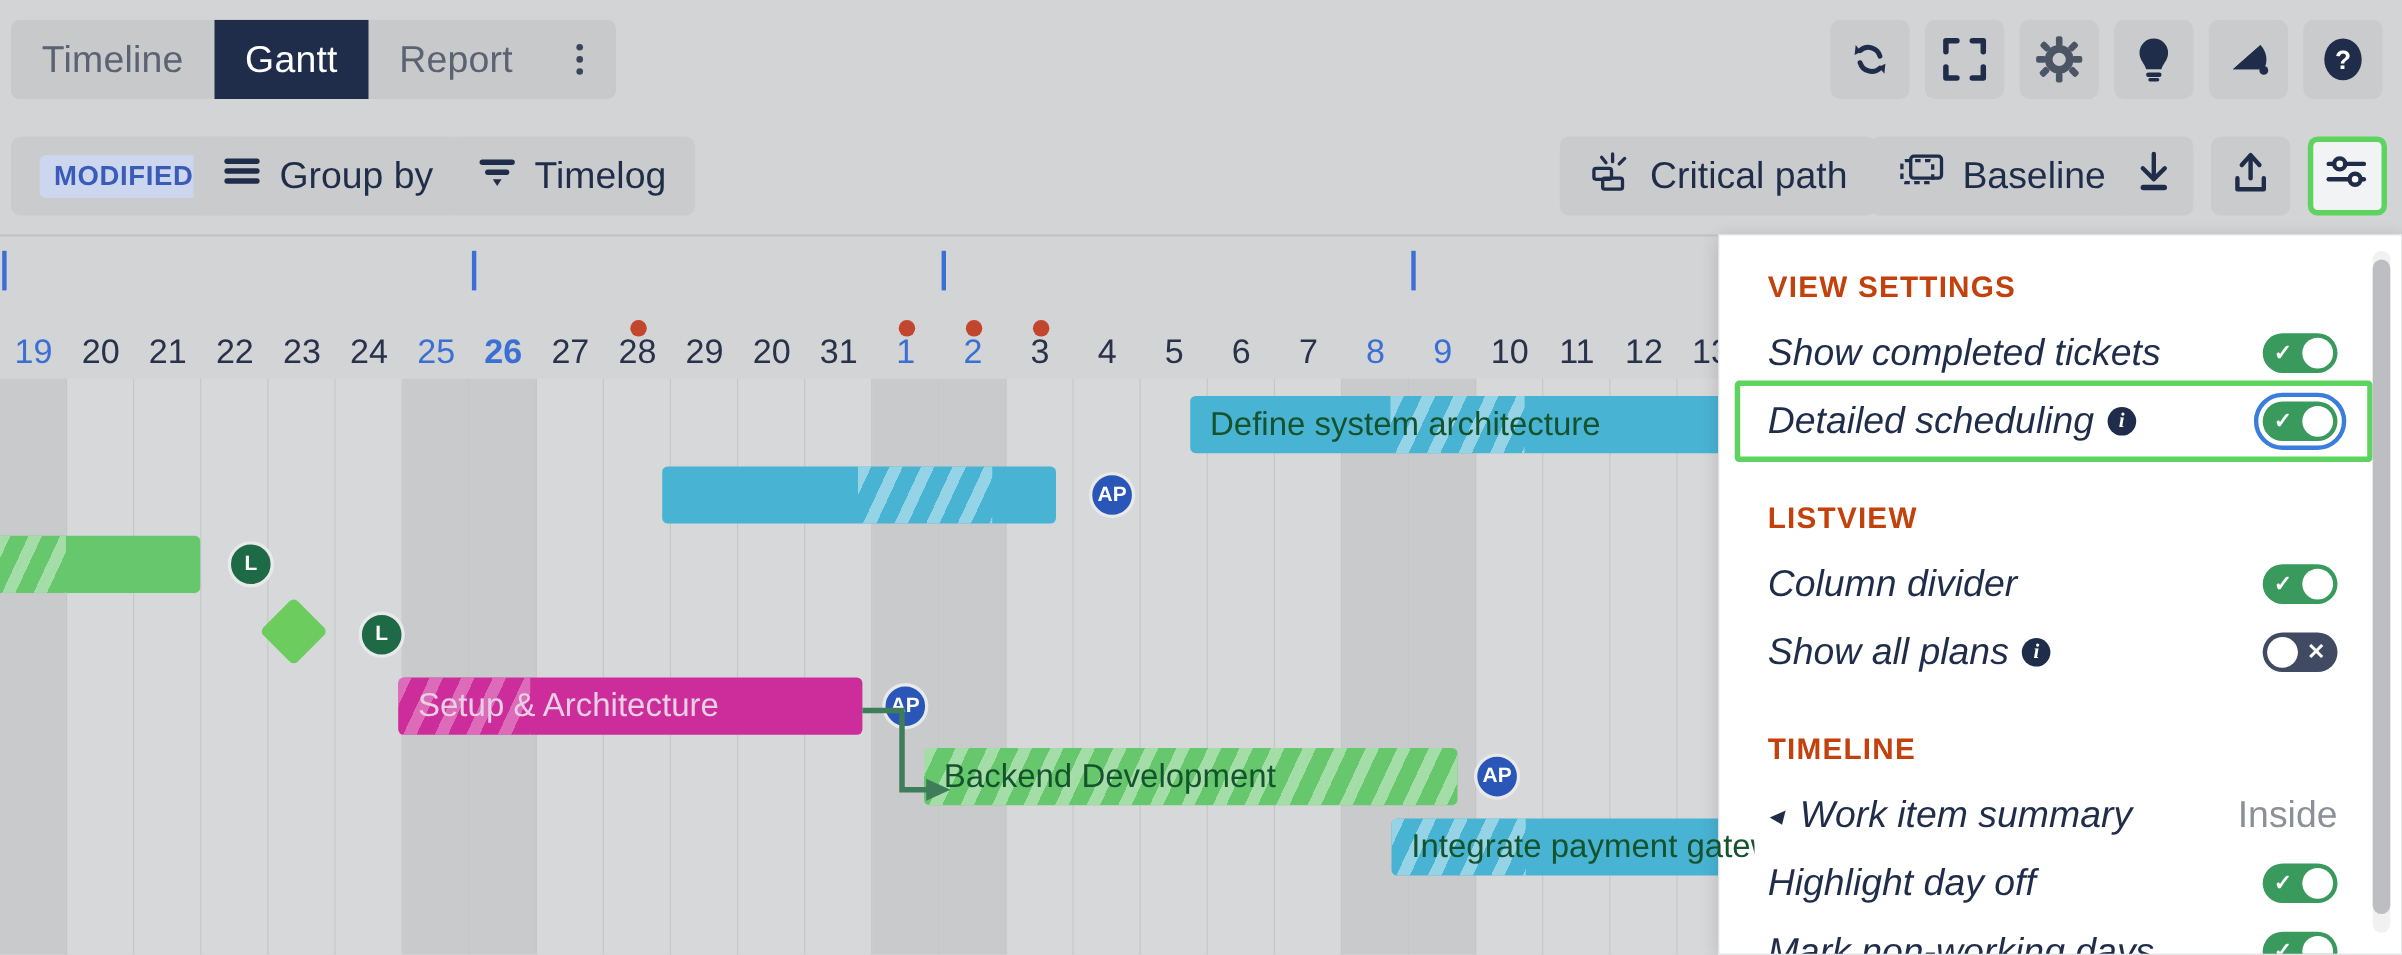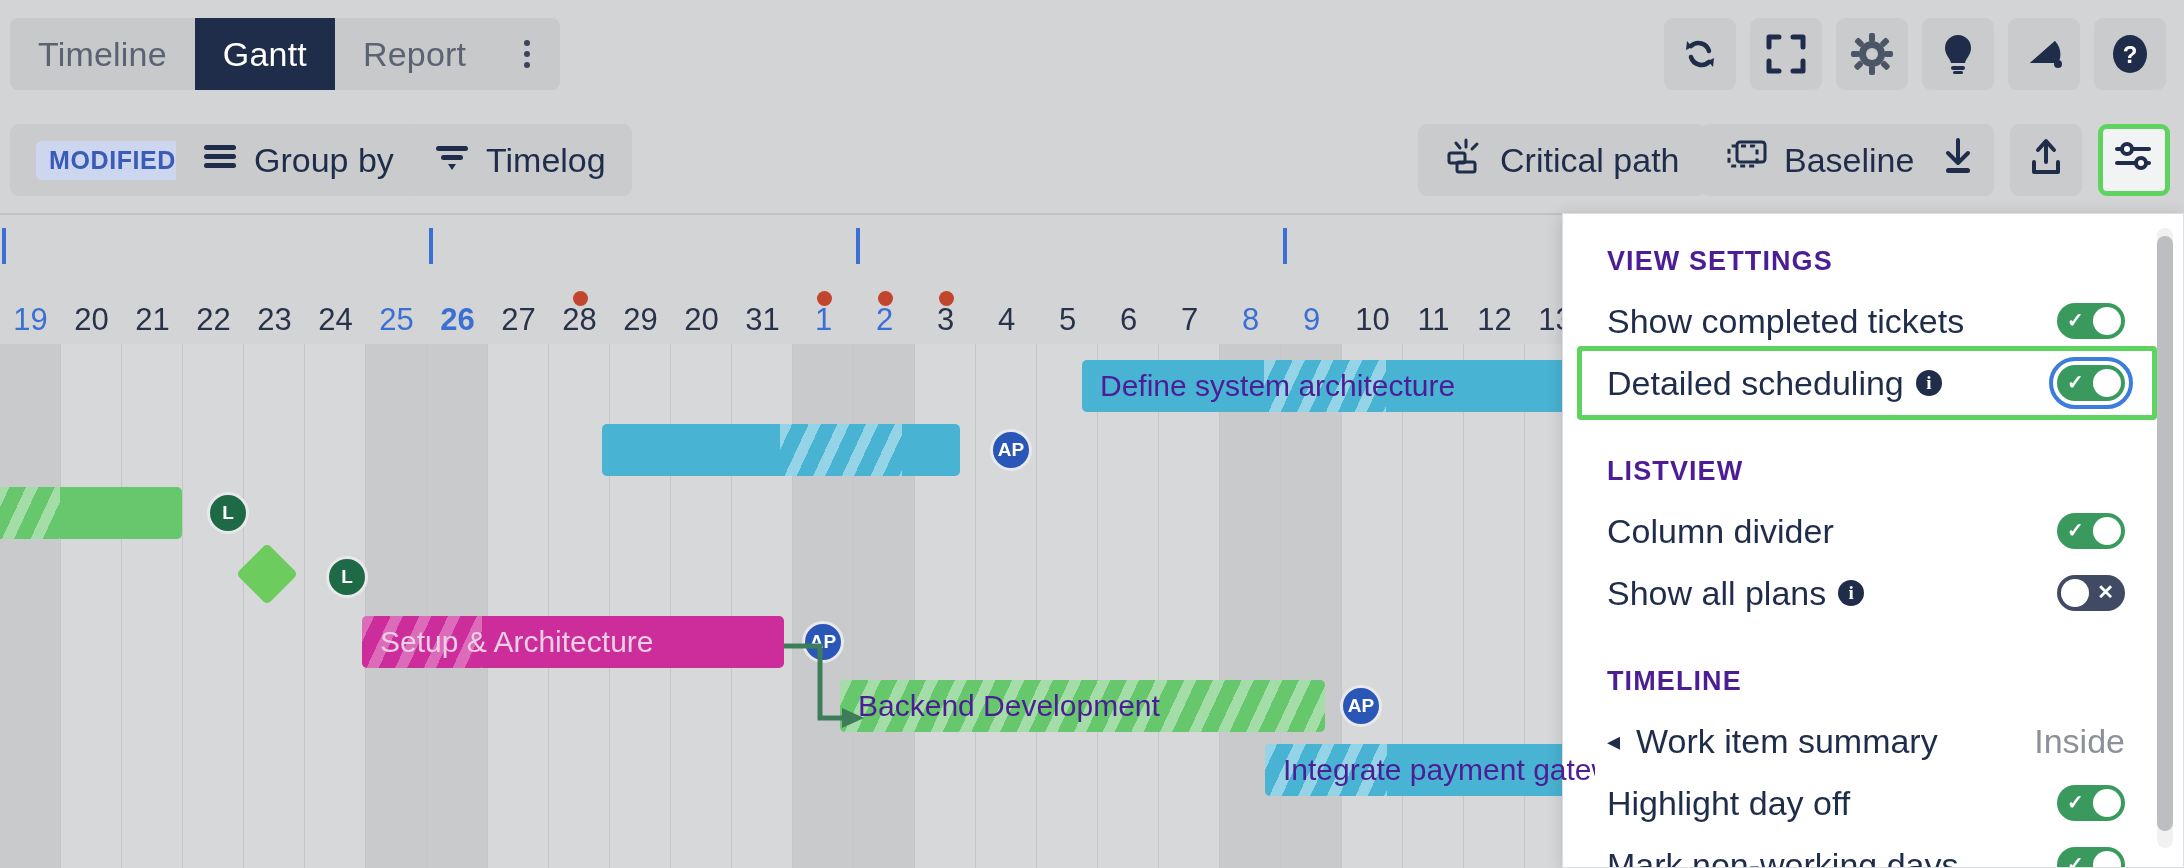--- a/index.html
+++ b/index.html
@@ -97,21 +97,21 @@
   }
   .gcol {
     position: absolute; top: 0; width: 61px; height: 524px;
     border-right: 1px solid #c4c6c8;
   }
   .gcol.we { background: #c8cacc; }
 
   .bar {
     position: absolute; height: 52px; border-radius: 5px;
     display: flex; align-items: center; padding-left: 18px;
-    font-size: 30px; color: #4c1d95; white-space: nowrap; overflow: hidden;
+    font-size: 30px; color: #14532d; white-space: nowrap; overflow: hidden;
     cursor: pointer;
   }
   .bar .lbl { position: relative; z-index: 2; }
   .bar .hatch {
     position: absolute; top: 0; height: 100%; z-index: 1;
   }
   .bar.b-cyan  { background: #49b3d4; }
   .bar.b-cyan  .hatch { background-image: repeating-linear-gradient(115deg, rgba(255,255,255,.42) 0 11px, rgba(255,255,255,0) 11px 26px); }
   .bar.b-green { background: #67c76c; }
   .bar.b-green .hatch { background-image: repeating-linear-gradient(115deg, rgba(255,255,255,.40) 0 11px, rgba(255,255,255,0) 11px 26px); }
@@ -136,28 +136,28 @@
 
   
   .panel {
     position: absolute; left: 1562px; top: 213px; width: 622px; height: 655px;
     background: #ffffff; border: 1px solid #dcdee0;
     box-shadow: 0 3px 16px rgba(0,0,0,.16);
     overflow: hidden;
   }
   .panel-inner { position: absolute; left: 0; top: 0; width: 592px; }
   .sect-title {
-    font-size: 27px; font-weight: bold; color: #4c1d95; letter-spacing: 1.1px;
+    font-size: 27px; font-weight: bold; color: #c2410c; letter-spacing: 1.1px;
     padding: 0 0 0 44px;
   }
   .row {
     display: flex; align-items: center; justify-content: space-between;
     height: 62px; padding: 0 30px 0 44px; cursor: pointer;
   }
-  .row .rlbl { font-size: 34px; color: #1f2d4a; display: flex; align-items: center; gap: 12px; }
+  .row .rlbl { font-size: 34px; color: #1f2d4a; display: flex; align-items: center; gap: 12px; font-style: italic; }
   .row .rval { font-size: 34px; color: #8b9099; }
   .infoicon {
     width: 26px; height: 26px; border-radius: 50%; background: #1f2d4a; color: #fff;
     font-size: 19px; font-weight: bold; font-family: "Liberation Serif", serif;
     display: inline-flex; align-items: center; justify-content: center;
     cursor: pointer;
   }
   .caret { color: #1f2d4a; font-size: 26px; margin-right: 4px; }
 
   .toggle {

